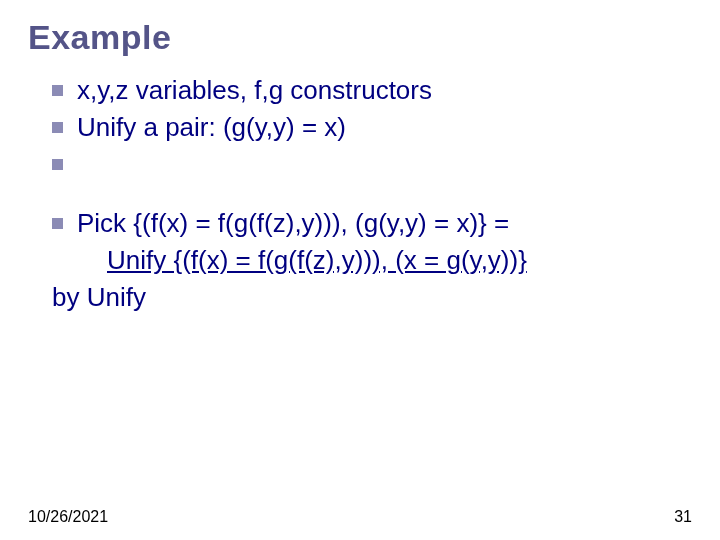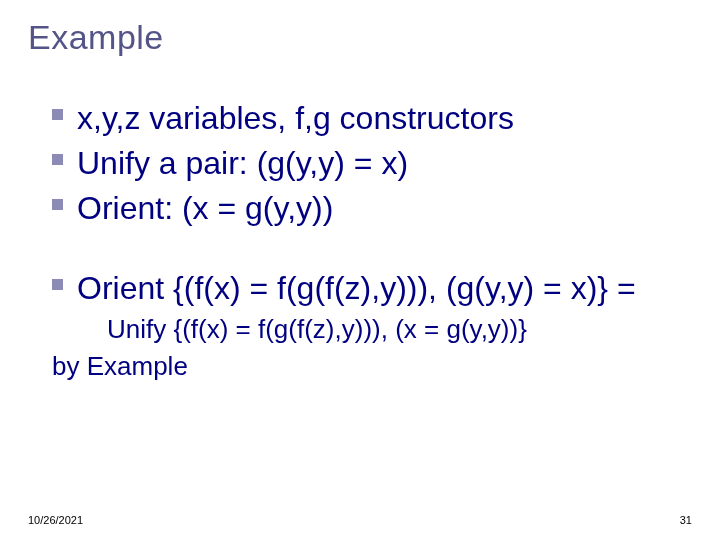--- a/index.html
+++ b/index.html
@@ -14,32 +14,32 @@
   }
   .slide {
     position: relative;
     width: 720px;
     height: 540px;
     box-sizing: border-box;
     padding: 18px 28px 20px 28px;
   }
   .title {
     font-size: 34px;
-    font-weight: 400;
+    font-weight: 700;
     color: #545488;
-    margin-bottom: 40px;
+    margin-bottom: 16px;
     letter-spacing: 0.5px;
   }
   .block {
     margin-left: 24px;
   }
   .item {
     display: flex;
     align-items: flex-start;
-    font-size: 32px;
+    font-size: 26px;
     line-height: 1.35;
     margin-bottom: 2px;
   }
   .bullet {
     width: 11px;
     height: 11px;
     background: #8b8bb5;
     flex: 0 0 11px;
     margin-top: 12px;
     margin-right: 14px;
@@ -48,36 +48,37 @@
     color: #000080;
   }
   .gap {
     height: 34px;
   }
   .continuation {
     font-size: 26px;
     line-height: 1.35;
     color: #000080;
     margin-left: 55px;
+    text-decoration: underline;
   }
   .byline {
     font-size: 26px;
     line-height: 1.35;
     color: #000080;
     margin-left: 24px;
     margin-top: 2px;
   }
   .footer {
     position: absolute;
     bottom: 14px;
     left: 28px;
     right: 28px;
     display: flex;
     justify-content: space-between;
-    font-size: 11px;
+    font-size: 16px;
     color: #000000;
   }
 </style>
 </head>
 <body>
 
 <div class="slide">
 
   <div class="title">Example</div>
 
@@ -85,34 +86,33 @@
     <div class="item">
       <div class="bullet"></div>
       <div class="txt">x,y,z variables, f,g constructors</div>
     </div>
     <div class="item">
       <div class="bullet"></div>
       <div class="txt">Unify a pair: (g(y,y) = x)</div>
     </div>
     <div class="item">
       <div class="bullet"></div>
-      <div class="txt">Orient: (x = g(y,y))</div>
     </div>
   </div>
 
   <div class="gap"></div>
 
   <div class="block">
     <div class="item">
       <div class="bullet"></div>
-      <div class="txt">Orient {(f(x) = f(g(f(z),y))), (g(y,y) = x)} =</div>
+      <div class="txt">Pick {(f(x) = f(g(f(z),y))), (g(y,y) = x)} =</div>
     </div>
     <div class="continuation">Unify {(f(x) = f(g(f(z),y))), (x = g(y,y))}</div>
   </div>
 
-  <div class="byline">by Example</div>
+  <div class="byline">by Unify</div>
 
   <div class="footer">
     <span>10/26/2021</span>
     <span>31</span>
   </div>
 
 </div>
 
 </body></html>

